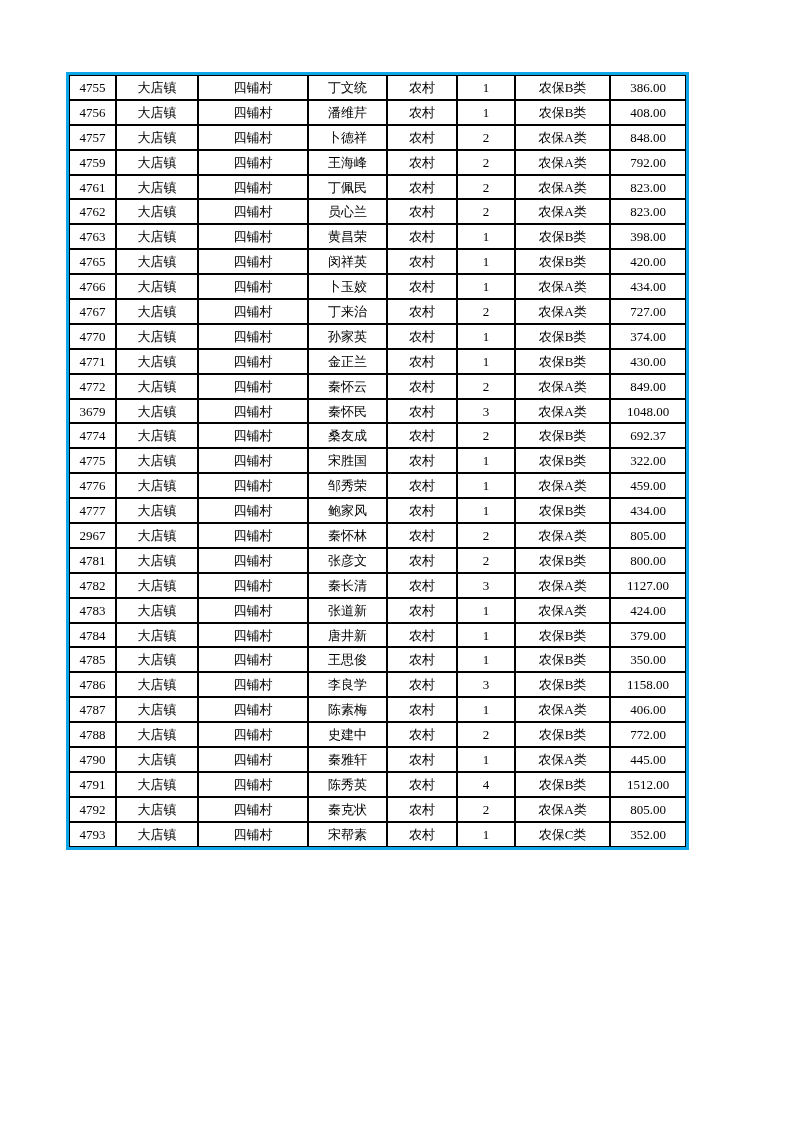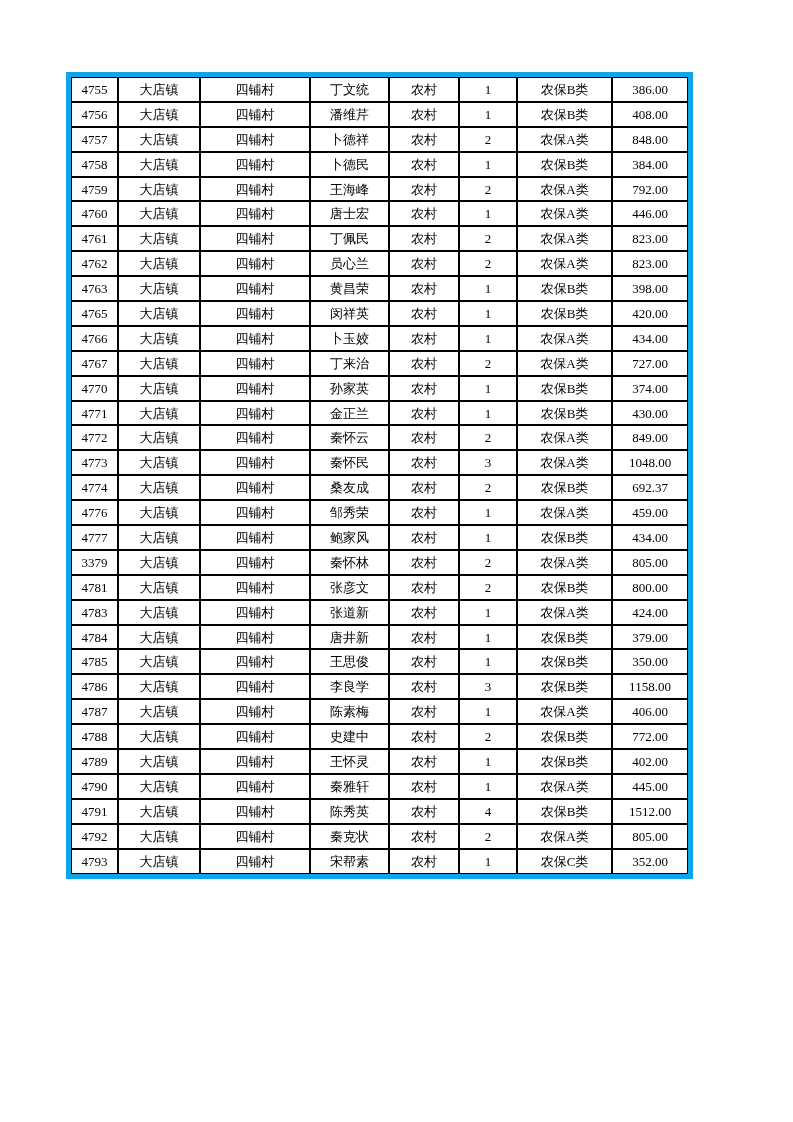--- a/index.html
+++ b/index.html
@@ -15,21 +15,21 @@
     color: #000000;
   }
   .sheet-table {
     position: absolute;
     left: 66px;
     top: 72px;
     width: 617px;
     border-collapse: separate;
     border-spacing: 0;
     table-layout: fixed;
-    border: 5px solid #0ea5e9;
+    border: 3px solid #0ea5e9;
   }
   .sheet-table td {
     border: 1px solid #000;
     box-sizing: border-box;
     height: 24.9px;
     padding: 0 2px;
     text-align: center;
     vertical-align: middle;
     font-size: 13px;
     line-height: 1;
@@ -84,50 +84,30 @@
         <td>4757</td>
         <td>大店镇</td>
         <td>四铺村</td>
         <td>卜德祥</td>
         <td>农村</td>
         <td>2</td>
         <td>农保A类</td>
         <td>848.00</td>
       </tr>
       <tr>
-        <td>4758</td>
-        <td>大店镇</td>
-        <td>四铺村</td>
-        <td>卜德民</td>
-        <td>农村</td>
-        <td>1</td>
-        <td>农保B类</td>
-        <td>384.00</td>
-      </tr>
-      <tr>
         <td>4759</td>
         <td>大店镇</td>
         <td>四铺村</td>
         <td>王海峰</td>
         <td>农村</td>
         <td>2</td>
         <td>农保A类</td>
         <td>792.00</td>
       </tr>
       <tr>
-        <td>4760</td>
-        <td>大店镇</td>
-        <td>四铺村</td>
-        <td>唐士宏</td>
-        <td>农村</td>
-        <td>1</td>
-        <td>农保A类</td>
-        <td>446.00</td>
-      </tr>
-      <tr>
         <td>4761</td>
         <td>大店镇</td>
         <td>四铺村</td>
         <td>丁佩民</td>
         <td>农村</td>
         <td>2</td>
         <td>农保A类</td>
         <td>823.00</td>
       </tr>
       <tr>
@@ -204,80 +184,100 @@
         <td>4772</td>
         <td>大店镇</td>
         <td>四铺村</td>
         <td>秦怀云</td>
         <td>农村</td>
         <td>2</td>
         <td>农保A类</td>
         <td>849.00</td>
       </tr>
       <tr>
-        <td>4773</td>
+        <td>3679</td>
         <td>大店镇</td>
         <td>四铺村</td>
         <td>秦怀民</td>
         <td>农村</td>
         <td>3</td>
         <td>农保A类</td>
         <td>1048.00</td>
       </tr>
       <tr>
         <td>4774</td>
         <td>大店镇</td>
         <td>四铺村</td>
         <td>桑友成</td>
         <td>农村</td>
         <td>2</td>
         <td>农保B类</td>
         <td>692.37</td>
       </tr>
       <tr>
+        <td>4775</td>
+        <td>大店镇</td>
+        <td>四铺村</td>
+        <td>宋胜国</td>
+        <td>农村</td>
+        <td>1</td>
+        <td>农保B类</td>
+        <td>322.00</td>
+      </tr>
+      <tr>
         <td>4776</td>
         <td>大店镇</td>
         <td>四铺村</td>
         <td>邹秀荣</td>
         <td>农村</td>
         <td>1</td>
         <td>农保A类</td>
         <td>459.00</td>
       </tr>
       <tr>
         <td>4777</td>
         <td>大店镇</td>
         <td>四铺村</td>
         <td>鲍家风</td>
         <td>农村</td>
         <td>1</td>
         <td>农保B类</td>
         <td>434.00</td>
       </tr>
       <tr>
-        <td>3379</td>
+        <td>2967</td>
         <td>大店镇</td>
         <td>四铺村</td>
         <td>秦怀林</td>
         <td>农村</td>
         <td>2</td>
         <td>农保A类</td>
         <td>805.00</td>
       </tr>
       <tr>
         <td>4781</td>
         <td>大店镇</td>
         <td>四铺村</td>
         <td>张彦文</td>
         <td>农村</td>
         <td>2</td>
         <td>农保B类</td>
         <td>800.00</td>
       </tr>
       <tr>
+        <td>4782</td>
+        <td>大店镇</td>
+        <td>四铺村</td>
+        <td>秦长清</td>
+        <td>农村</td>
+        <td>3</td>
+        <td>农保A类</td>
+        <td>1127.00</td>
+      </tr>
+      <tr>
         <td>4783</td>
         <td>大店镇</td>
         <td>四铺村</td>
         <td>张道新</td>
         <td>农村</td>
         <td>1</td>
         <td>农保A类</td>
         <td>424.00</td>
       </tr>
       <tr>
@@ -322,30 +322,20 @@
       </tr>
       <tr>
         <td>4788</td>
         <td>大店镇</td>
         <td>四铺村</td>
         <td>史建中</td>
         <td>农村</td>
         <td>2</td>
         <td>农保B类</td>
         <td>772.00</td>
-      </tr>
-      <tr>
-        <td>4789</td>
-        <td>大店镇</td>
-        <td>四铺村</td>
-        <td>王怀灵</td>
-        <td>农村</td>
-        <td>1</td>
-        <td>农保B类</td>
-        <td>402.00</td>
       </tr>
       <tr>
         <td>4790</td>
         <td>大店镇</td>
         <td>四铺村</td>
         <td>秦雅轩</td>
         <td>农村</td>
         <td>1</td>
         <td>农保A类</td>
         <td>445.00</td>

